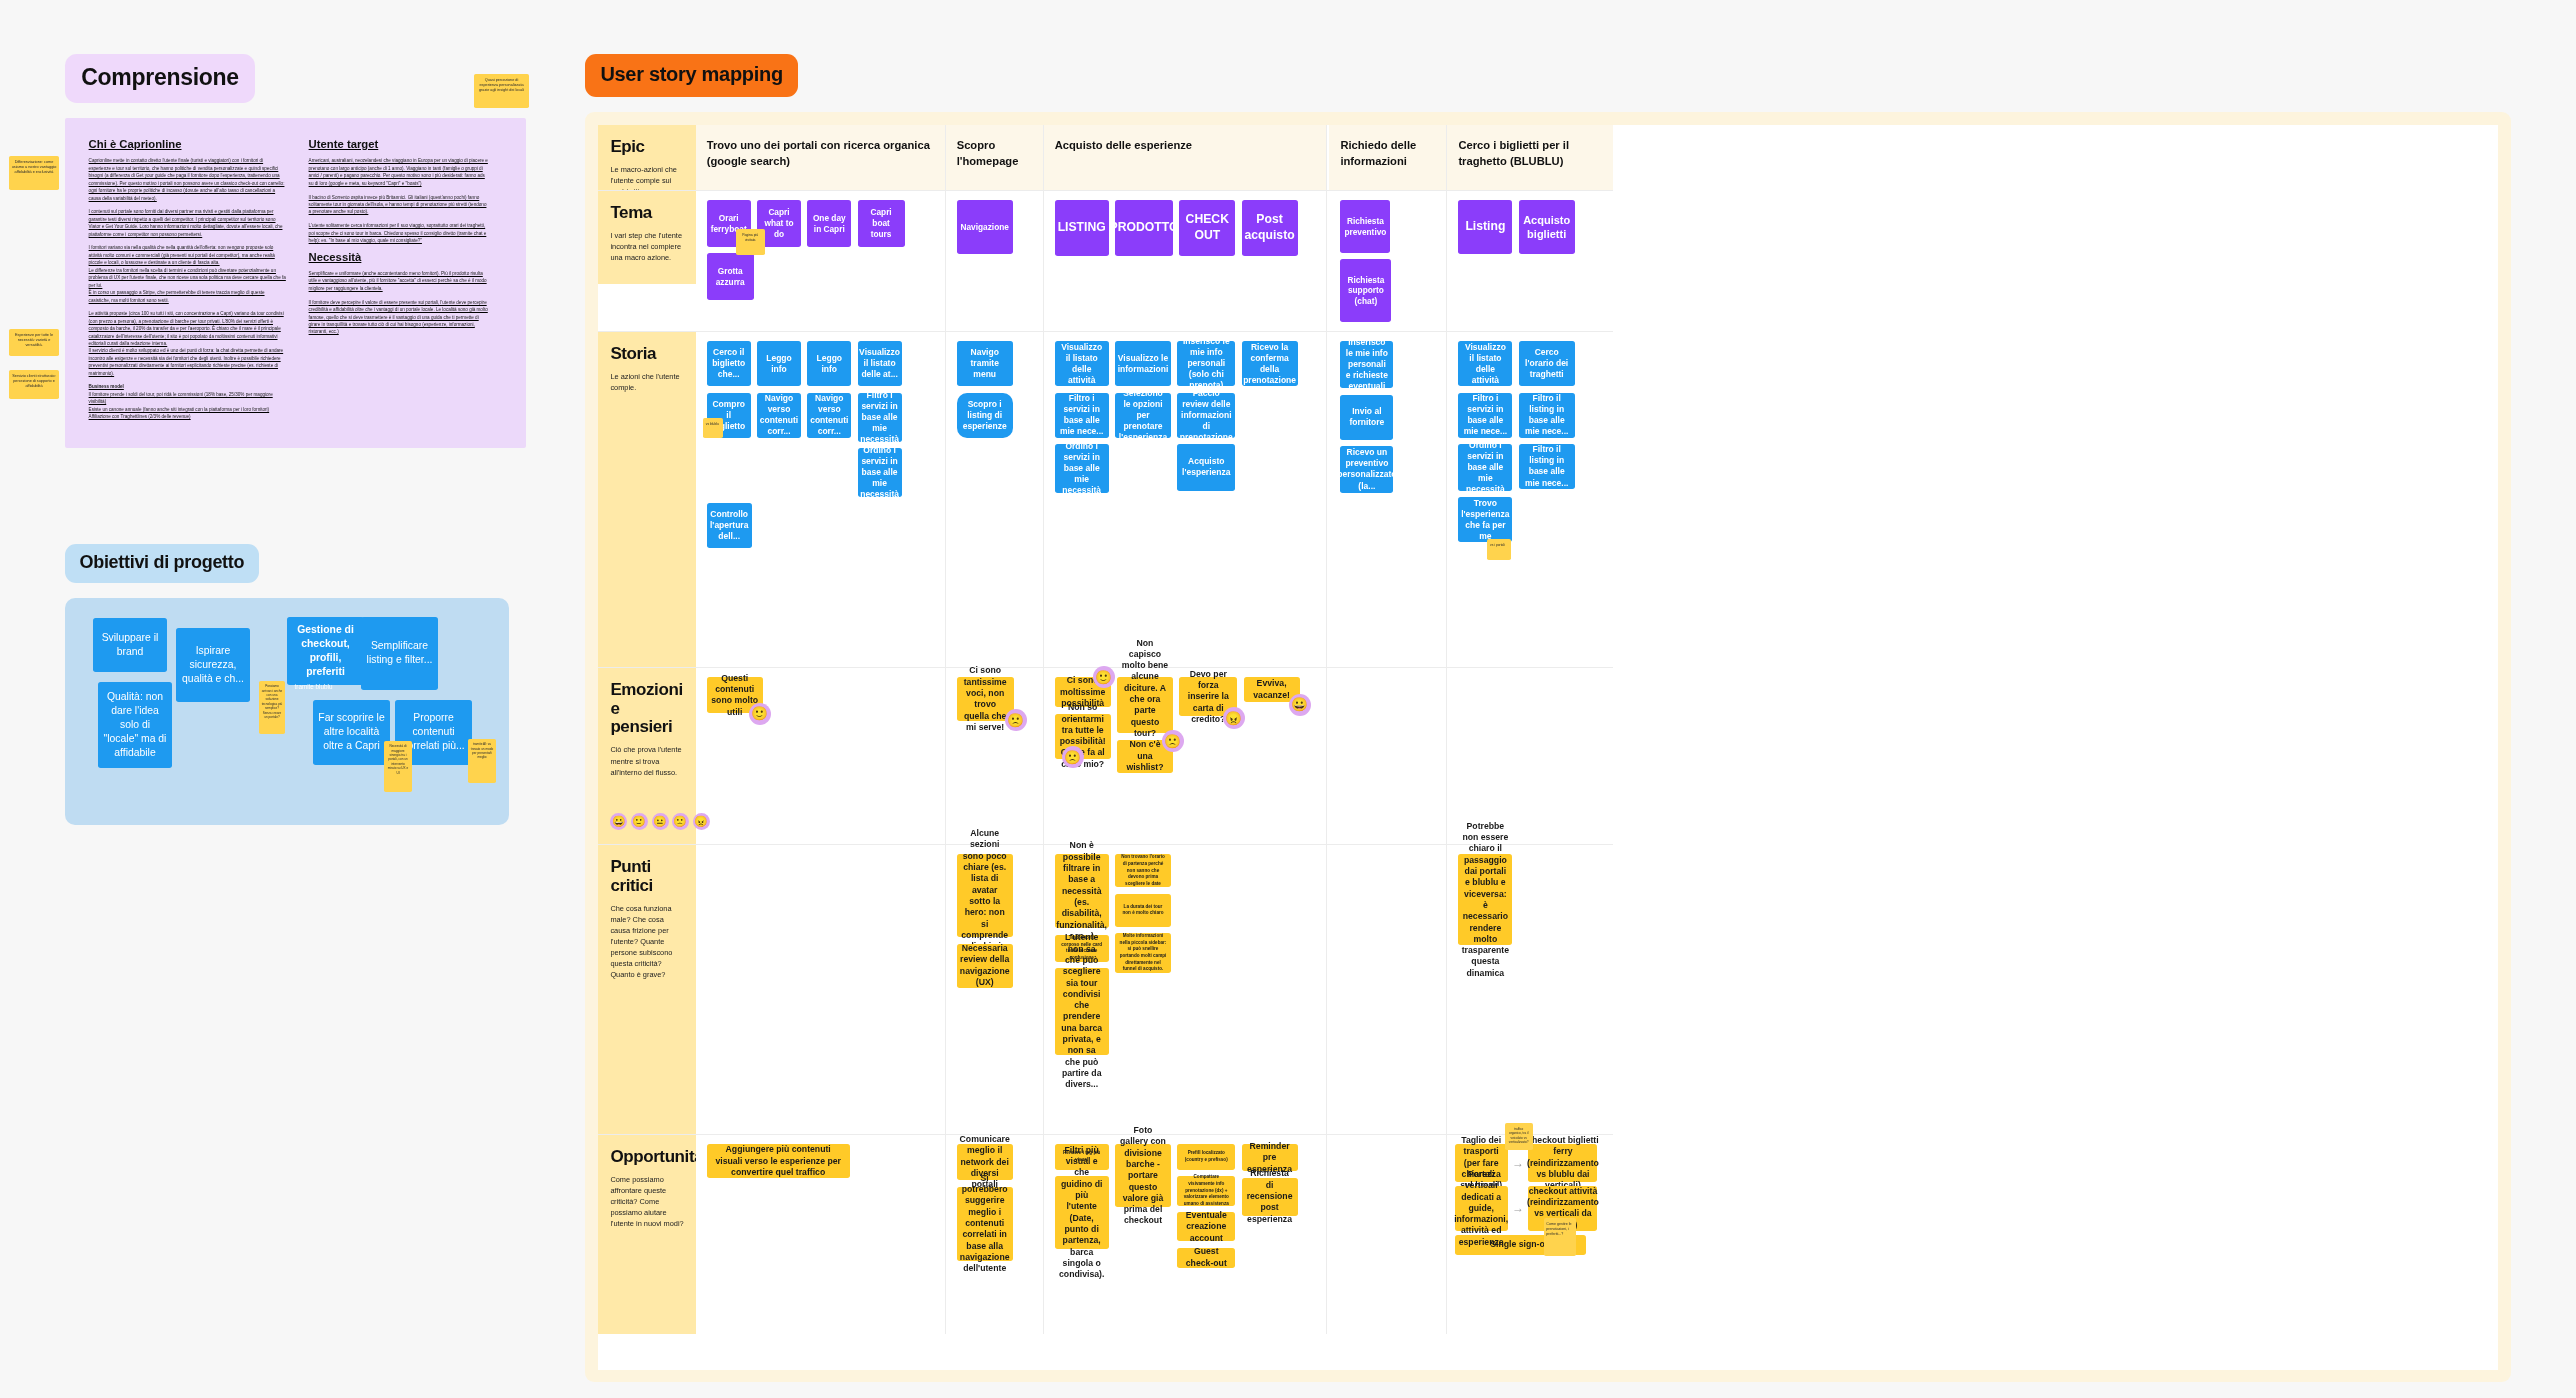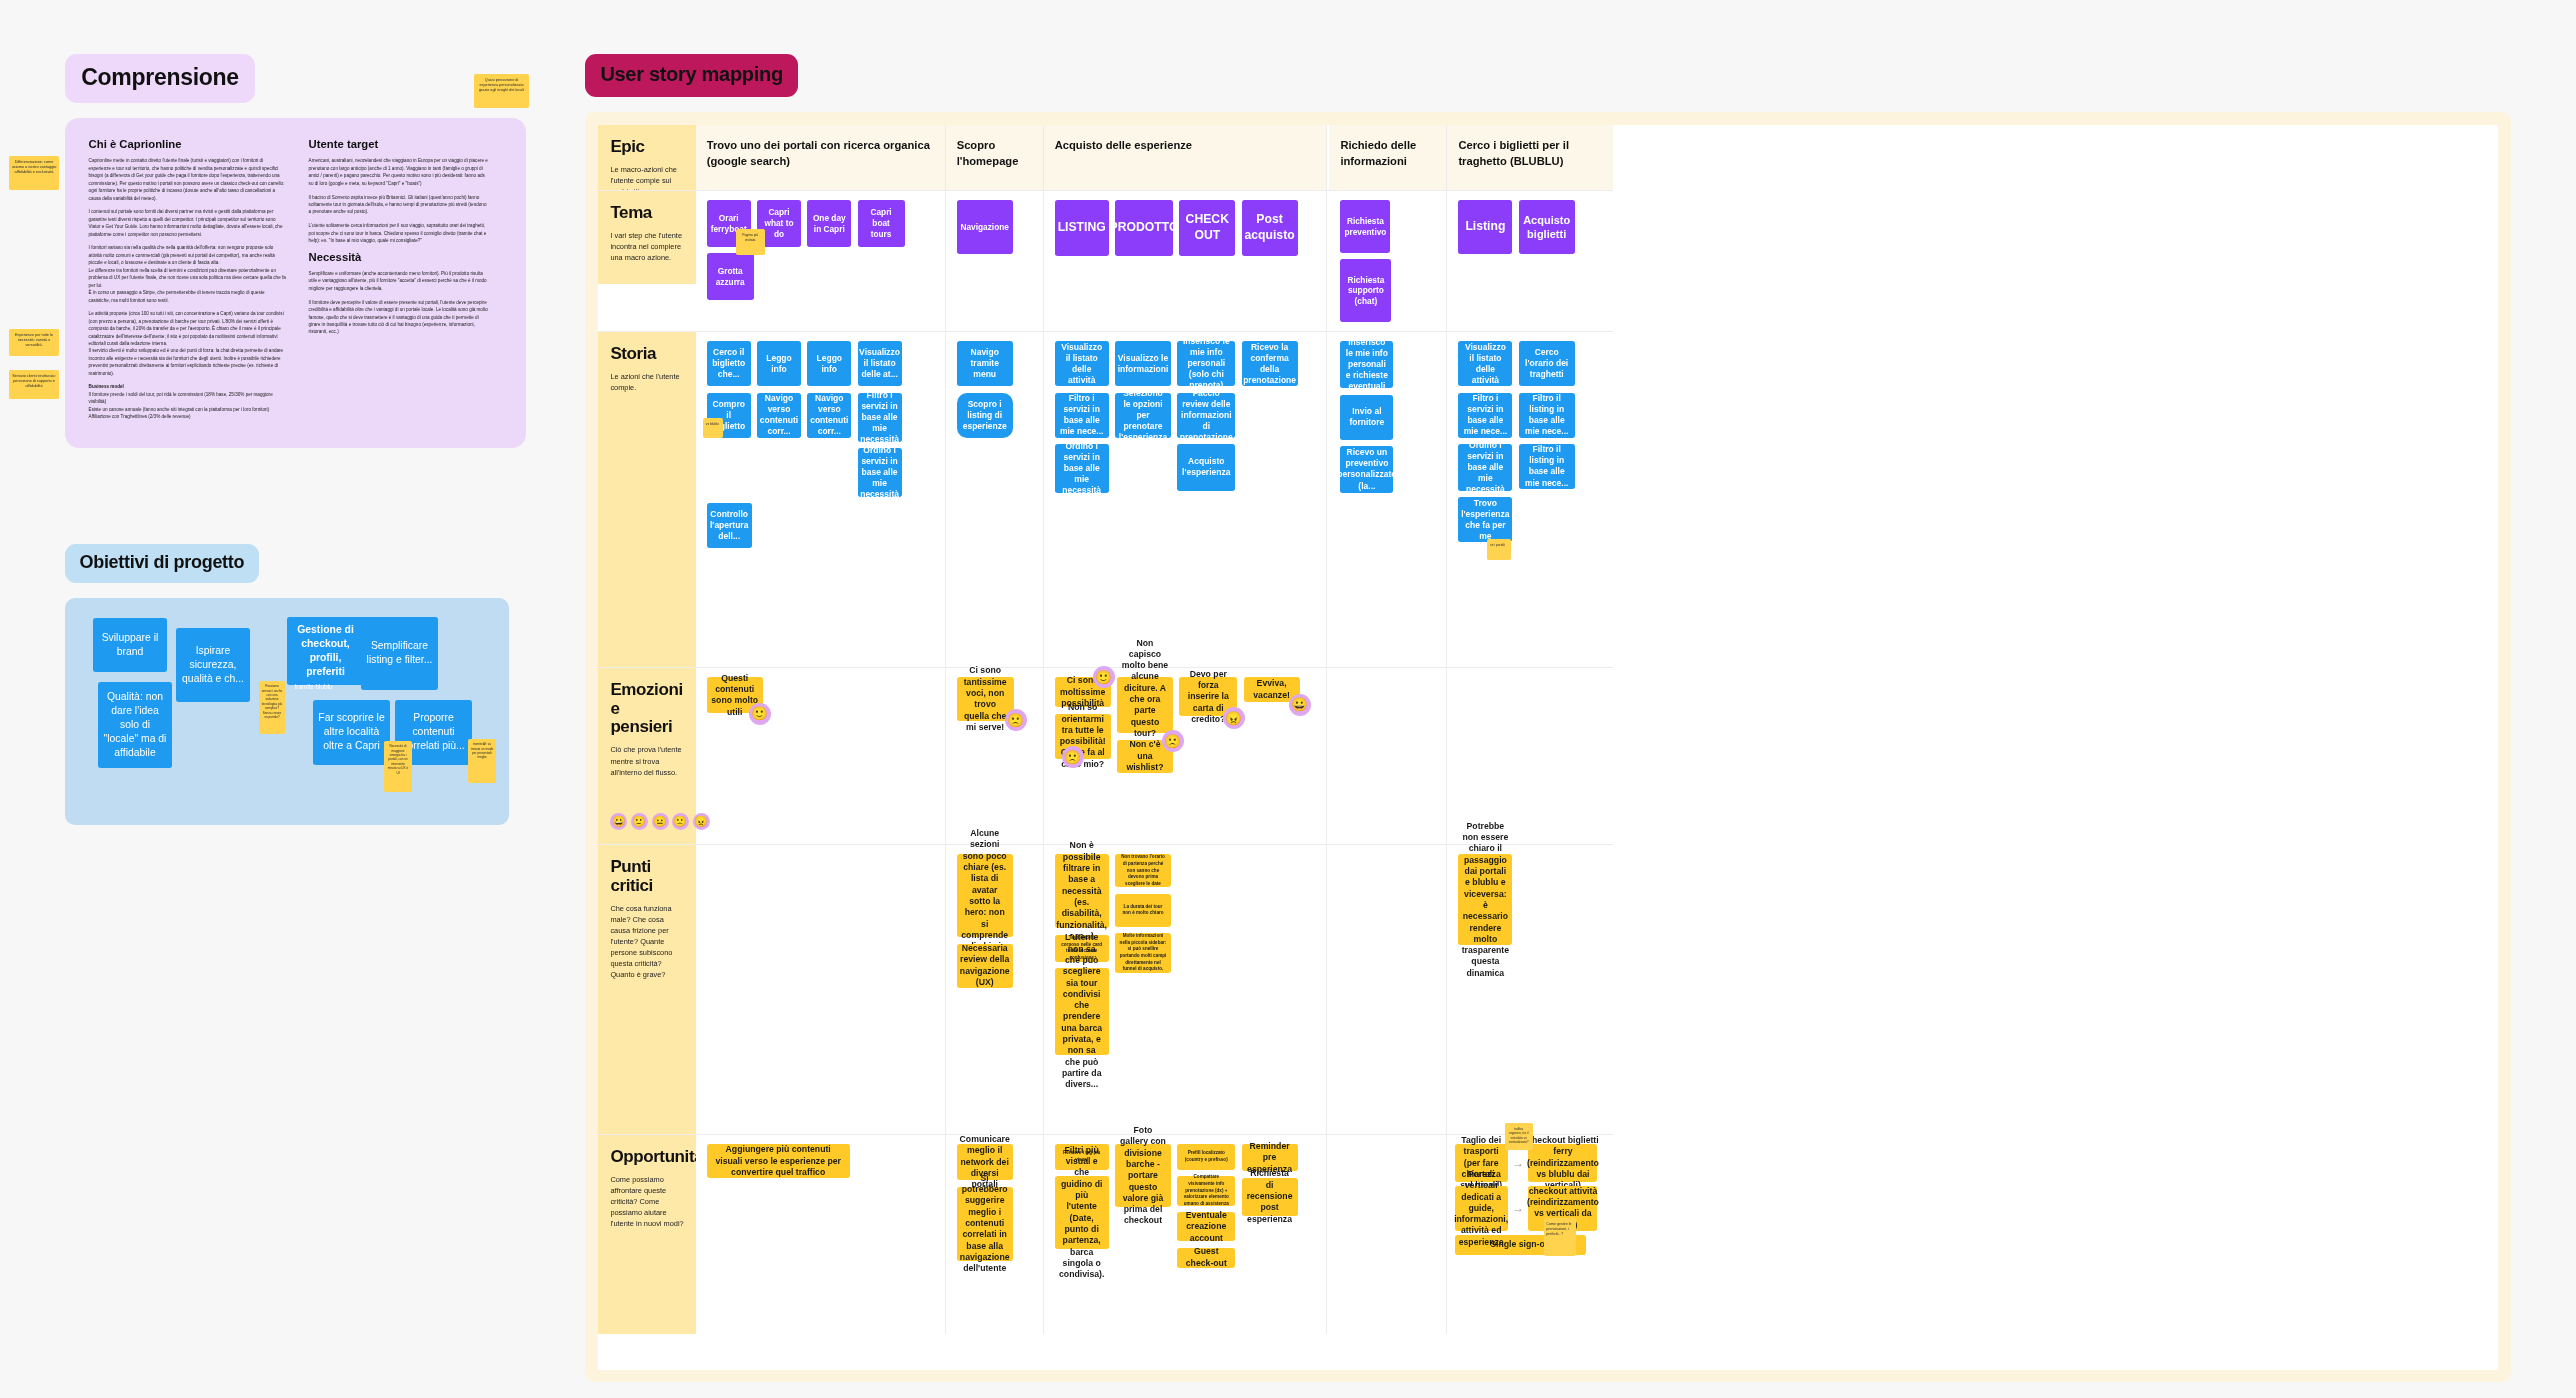--- a/index.html
+++ b/index.html
@@ -19,22 +19,22 @@
     letter-spacing: -0.3px;
     color: #111;
   }
 
   
   #comprensione-section { position: absolute; left: 65px; top: 54px; width: 461px; }
   #comprensione-title {
     background: #efd9fb; font-size: 23px; padding: 10px 16.3px 11.8px; border-radius: 11.8px;
   }
   #comprensione-panel {
-    margin-top: 15.4px; background: #ecd9fa; border-radius: 14px;
-    padding: 20px 23.6px 27px 23.6px; display: flex; gap: 22px;
+    margin-top: 15.4px; background: #ecd9fa; border-radius: 2px;
+    padding: 20px 23.6px 27px 23.6px; display: flex; gap: 22px; text-decoration: underline;
   }
   .comp-col { width: 198px; }
   .comp-col.right { width: 181px; position: relative; }
   .comp-h { font-size: 11.3px; font-weight: bold; margin-bottom: 7.3px; color:#111; }
   .comp-h.second { }
   .comp-p { font-size: 4.6px; line-height: 1.62; color: #1a1a1a; margin-bottom: 6.3px; text-align: left; }
   .comp-p.tight { margin-bottom: 0; }
   .comp-strong { font-weight: bold; }
 
   
@@ -53,21 +53,21 @@
 
   
   .mini-note {
     position: absolute; background: #ffd34d; border-radius: 1.8px;
     font-size: 3.8px; line-height: 1.42; color: #2b2b2b; text-align: center;
     padding: 3.6px 2.7px; overflow: hidden; z-index: 6;
   }
 
   
   #usm-section { position: absolute; left: 585px; top: 54px; }
-  #usm-title { background: #be185d; font-size: 20px; padding: 9px 15.4px 11px; border-radius: 11px; }
+  #usm-title { background: #f97316; font-size: 20px; padding: 9px 15.4px 11px; border-radius: 11px; }
   #usm-panel {
     margin-top: 15.4px; background: #fdf4dd; border-radius: 9px;
     padding: 12.7px; width: 1926px; height: 1270px;
   }
   #usm-grid {
     background: #fff; width: 100%; height: 100%;
     display: grid;
     grid-template-columns: 98px 250px 98px 283px 2.7px 118px 166px;
     grid-auto-rows: min-content;
     position: relative;

